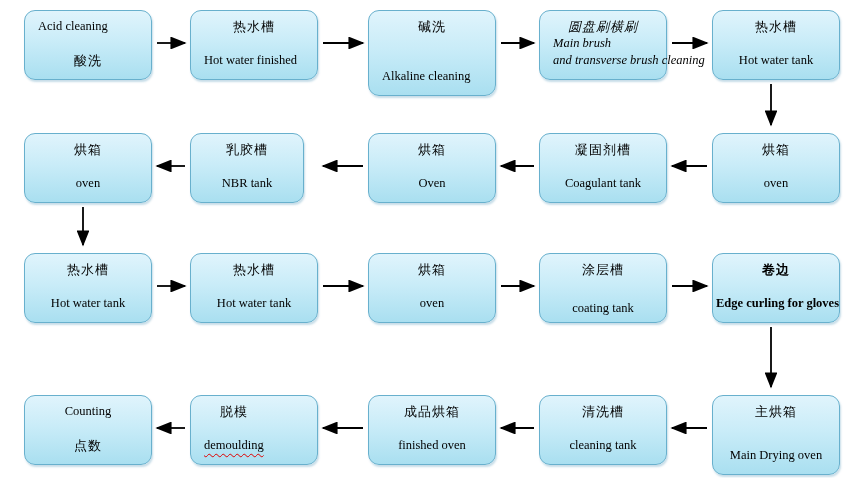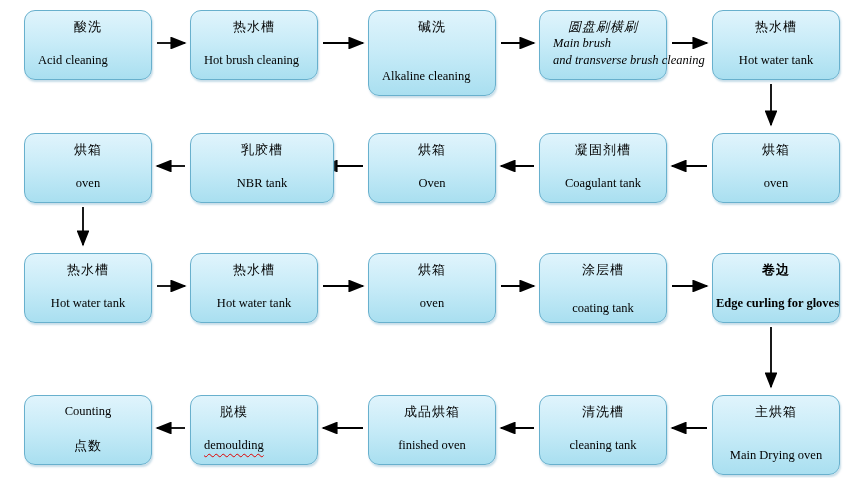--- a/index.html
+++ b/index.html
@@ -76,45 +76,45 @@
       <line x1="672" y1="286" x2="707" y2="286" stroke="#000000" stroke-width="1.8" marker-end="url(#ah)"></line>
       <line x1="185" y1="428" x2="157" y2="428" stroke="#000000" stroke-width="1.8" marker-end="url(#ah)"></line>
       <line x1="363" y1="428" x2="323" y2="428" stroke="#000000" stroke-width="1.8" marker-end="url(#ah)"></line>
       <line x1="534" y1="428" x2="501" y2="428" stroke="#000000" stroke-width="1.8" marker-end="url(#ah)"></line>
       <line x1="707" y1="428" x2="672" y2="428" stroke="#000000" stroke-width="1.8" marker-end="url(#ah)"></line>
       <line x1="771" y1="84" x2="771" y2="125" stroke="#000000" stroke-width="1.8" marker-end="url(#ah)"></line>
       <line x1="83" y1="207" x2="83" y2="245" stroke="#000000" stroke-width="1.8" marker-end="url(#ah)"></line>
       <line x1="771" y1="327" x2="771" y2="387" stroke="#000000" stroke-width="1.8" marker-end="url(#ah)"></line>
     </svg>
 <div class="process-box" style="left: 24px; top: 10px; width: 128px; height: 70px;">
+      <div class="box-line en align-left">Acid cleaning</div>
       <div class="box-line zh align-center">酸洗</div>
-      <div class="box-line en align-left">Acid cleaning</div>
     </div>
     <div class="process-box" style="left: 190px; top: 10px; width: 128px; height: 70px;">
       <div class="box-line zh align-center">热水槽</div>
-      <div class="box-line en align-left">Hot brush cleaning</div>
+      <div class="box-line en align-left">Hot water finished</div>
     </div>
     <div class="process-box" style="left: 368px; top: 10px; width: 128px; height: 86px;">
       <div class="box-line zh align-center">碱洗</div>
       <div class="box-line en align-left">Alkaline cleaning</div>
     </div>
     <div class="process-box" style="left: 539px; top: 10px; width: 128px; height: 70px; font-style: italic;">
       <div class="box-line zh align-center">圆盘刷横刷</div>
       <div class="box-line en align-left">Main brush</div>
       <div class="box-line en align-left">and transverse brush cleaning</div>
     </div>
     <div class="process-box" style="left: 712px; top: 10px; width: 128px; height: 70px;">
       <div class="box-line zh align-center">热水槽</div>
       <div class="box-line en align-center">Hot water tank</div>
     </div>
     <div class="process-box" style="left: 24px; top: 133px; width: 128px; height: 70px;">
       <div class="box-line zh align-center">烘箱</div>
       <div class="box-line en align-center">oven</div>
     </div>
-    <div class="process-box" style="left: 190px; top: 133px; width: 144px; height: 70px;">
+    <div class="process-box" style="left: 190px; top: 133px; width: 114px; height: 70px;">
       <div class="box-line zh align-center">乳胶槽</div>
       <div class="box-line en align-center">NBR tank</div>
     </div>
     <div class="process-box" style="left: 368px; top: 133px; width: 128px; height: 70px;">
       <div class="box-line zh align-center">烘箱</div>
       <div class="box-line en align-center">Oven</div>
     </div>
     <div class="process-box" style="left: 539px; top: 133px; width: 128px; height: 70px;">
       <div class="box-line zh align-center">凝固剂槽</div>
       <div class="box-line en align-center">Coagulant tank</div>

